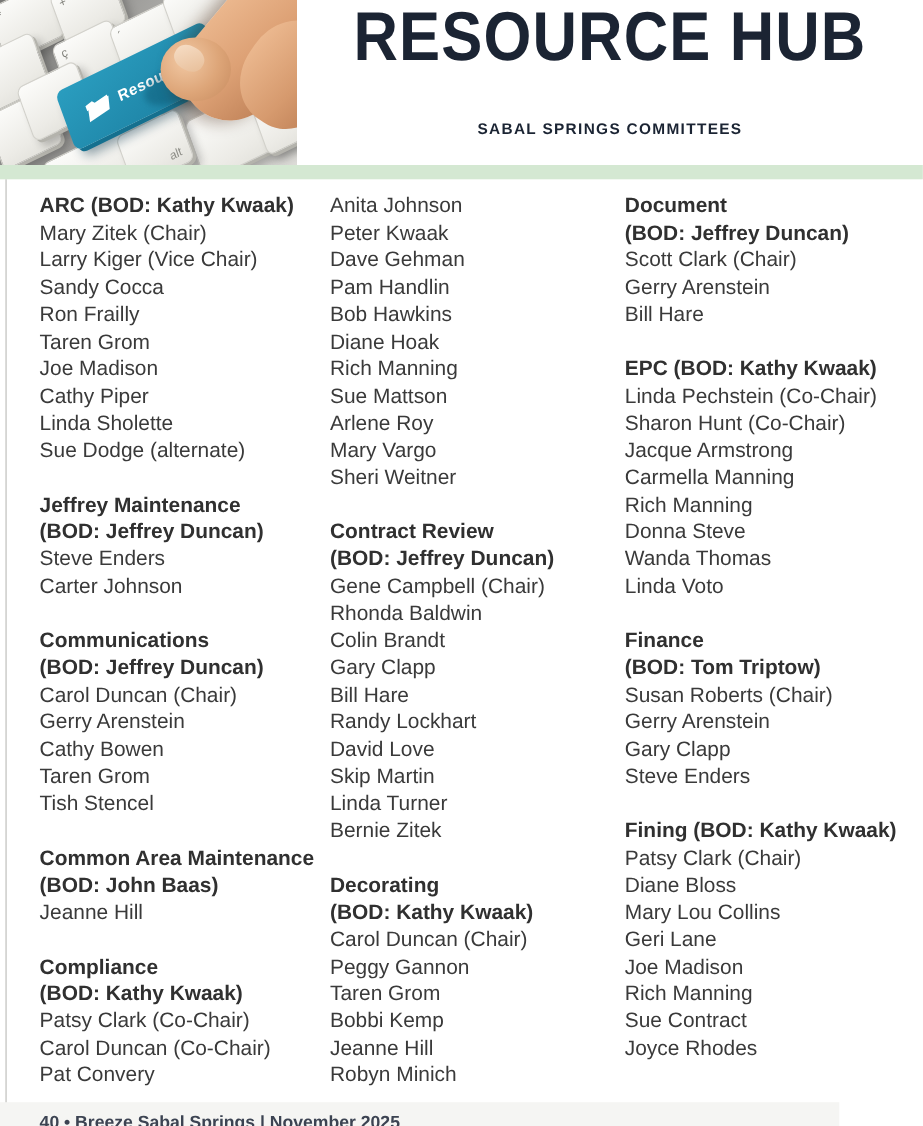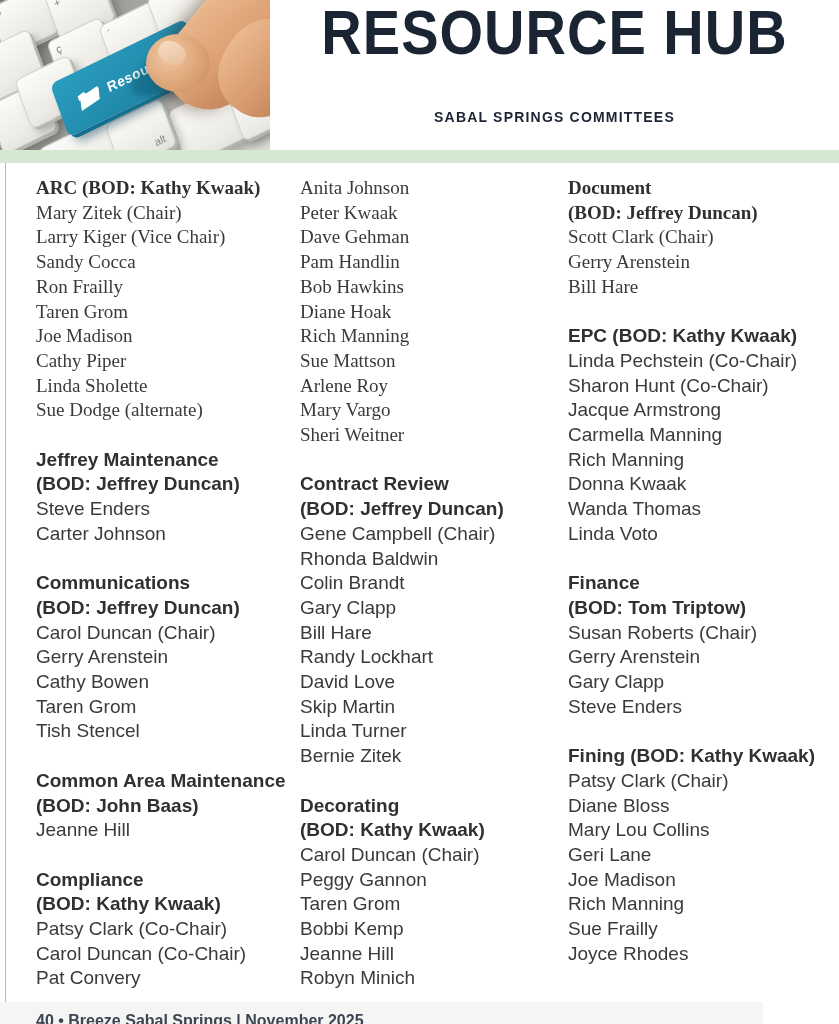--- a/index.html
+++ b/index.html
@@ -74,21 +74,21 @@
   .edge-line { position:absolute; left:5px; top:163px; width:1px; height:861px; background:#b9b9b6; }
 
   
   .content {
     position:absolute; left:36px; top:163px; width:800px;
     padding-top:13px;
     display:grid; grid-template-columns:264px 268px 1fr;
   }
   .col { font-size:19px; line-height:24.7px; }
   .block { margin-top:24.7px; }
-  .block:first-child { margin-top:0;font-family:Liberation Serif, serif; }
+  .block:first-child { margin-top:0; }
   .hline { font-weight:bold; color:#303030; white-space:nowrap; }
   .mline { font-weight:normal; color:#3a3a3a; white-space:nowrap; }
 
   
   .footer {
     position:absolute; left:0; top:1002px; width:763px; height:22px;
     background:#f5f5f3; overflow:hidden;
   }
   .footer-text {
     margin:10px 0 0 36px; font-size:16px; font-weight:bold; color:#3c4352; white-space:nowrap;
@@ -233,41 +233,41 @@
         <div class="mline">Gerry Arenstein</div>
         <div class="mline">Bill Hare</div>
       </div>
       <div class="block">
         <div class="hline">EPC (BOD: Kathy Kwaak)</div>
         <div class="mline">Linda Pechstein (Co-Chair)</div>
         <div class="mline">Sharon Hunt (Co-Chair)</div>
         <div class="mline">Jacque Armstrong</div>
         <div class="mline">Carmella Manning</div>
         <div class="mline">Rich Manning</div>
-        <div class="mline">Donna Kwaak</div>
+        <div class="mline">Donna Steve</div>
         <div class="mline">Wanda Thomas</div>
         <div class="mline">Linda Voto</div>
       </div>
       <div class="block">
         <div class="hline">Finance</div>
         <div class="hline">(BOD: Tom Triptow)</div>
         <div class="mline">Susan Roberts (Chair)</div>
         <div class="mline">Gerry Arenstein</div>
         <div class="mline">Gary Clapp</div>
         <div class="mline">Steve Enders</div>
       </div>
       <div class="block">
         <div class="hline">Fining (BOD: Kathy Kwaak)</div>
         <div class="mline">Patsy Clark (Chair)</div>
         <div class="mline">Diane Bloss</div>
         <div class="mline">Mary Lou Collins</div>
         <div class="mline">Geri Lane</div>
         <div class="mline">Joe Madison</div>
         <div class="mline">Rich Manning</div>
-        <div class="mline">Sue Frailly</div>
+        <div class="mline">Sue Contract</div>
         <div class="mline">Joyce Rhodes</div>
       </div>
     </div>
 </div>
 
 <div class="footer">
   <div class="footer-text">40 • Breeze Sabal Springs | November 2025</div>
 </div>
 
 </body></html>

